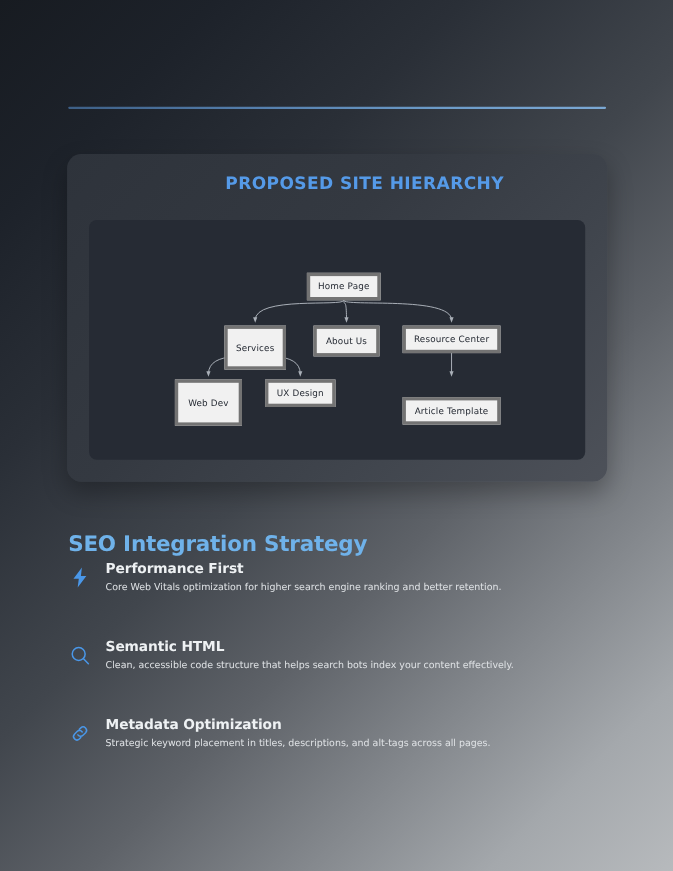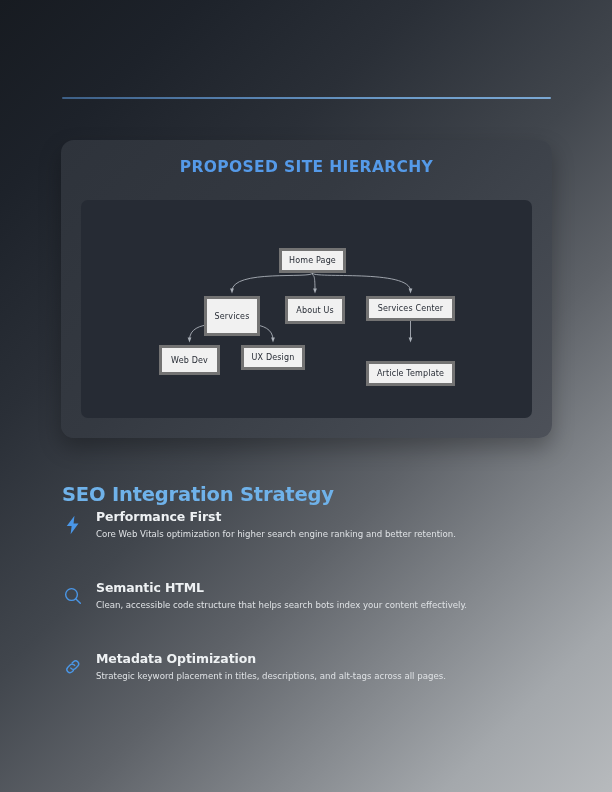--- a/index.html
+++ b/index.html
@@ -65,20 +65,21 @@
   #card-heading {
     position: absolute;
     left: 0;
     top: 18px;
     width: 100%;
     text-align: center;
     font-size: 15.5px;
     font-weight: 700;
     letter-spacing: 0.35px;
     color: #559ae8;
+    padding-left: 25px;
   }
   #diagram-panel {
     position: absolute;
     left: 20px;
     top: 60px;
     width: 451px;
     height: 218px;
     border-radius: 7px;
     background: #262b34;
   }
@@ -167,22 +168,22 @@
             <path d="M231.5,73 C231.5,79 329.5,68.9 329.5,91" marker-end="url(#arrow)"></path>
             <path d="M151,121 C151,127 108.5,117.44999999999999 108.5,140" marker-end="url(#arrow)"></path>
             <path d="M151,121 C151,127 192,117.44999999999999 192,140" marker-end="url(#arrow)"></path>
             <path d="M329.5,121 L329.5,140" marker-end="url(#arrow)"></path>
           </g>
       </svg>
       <div id="node-layer">
           <div class="node" style="left: 198px; top: 48px; width: 67px; height: 25px;">Home Page</div>
           <div class="node" style="left: 123px; top: 96px; width: 56px; height: 40px;">Services</div>
           <div class="node" style="left: 204px; top: 96px; width: 60px; height: 28px;">About Us</div>
-          <div class="node" style="left: 285px; top: 96px; width: 89px; height: 25px;">Services Center</div>
-          <div class="node" style="left: 78px; top: 145px; width: 61px; height: 30px;">Web Dev</div>
+          <div class="node" style="left: 285px; top: 96px; width: 89px; height: 25px;">Resource Center</div>
+          <div class="node" style="left: 78px; top: 145px; width: 61px; height: 42px;">Web Dev</div>
           <div class="node" style="left: 160px; top: 145px; width: 64px; height: 25px;">UX Design</div>
           <div class="node" style="left: 285px; top: 145px; width: 89px; height: 25px; margin-top: 16px;">Article Template</div>
         </div>
     </div>
   </section>
 
   <h2 id="seo-heading">SEO Integration Strategy</h2>
 
   <div id="feature-list">
       <div class="feature-row" style="top: 509px;">

